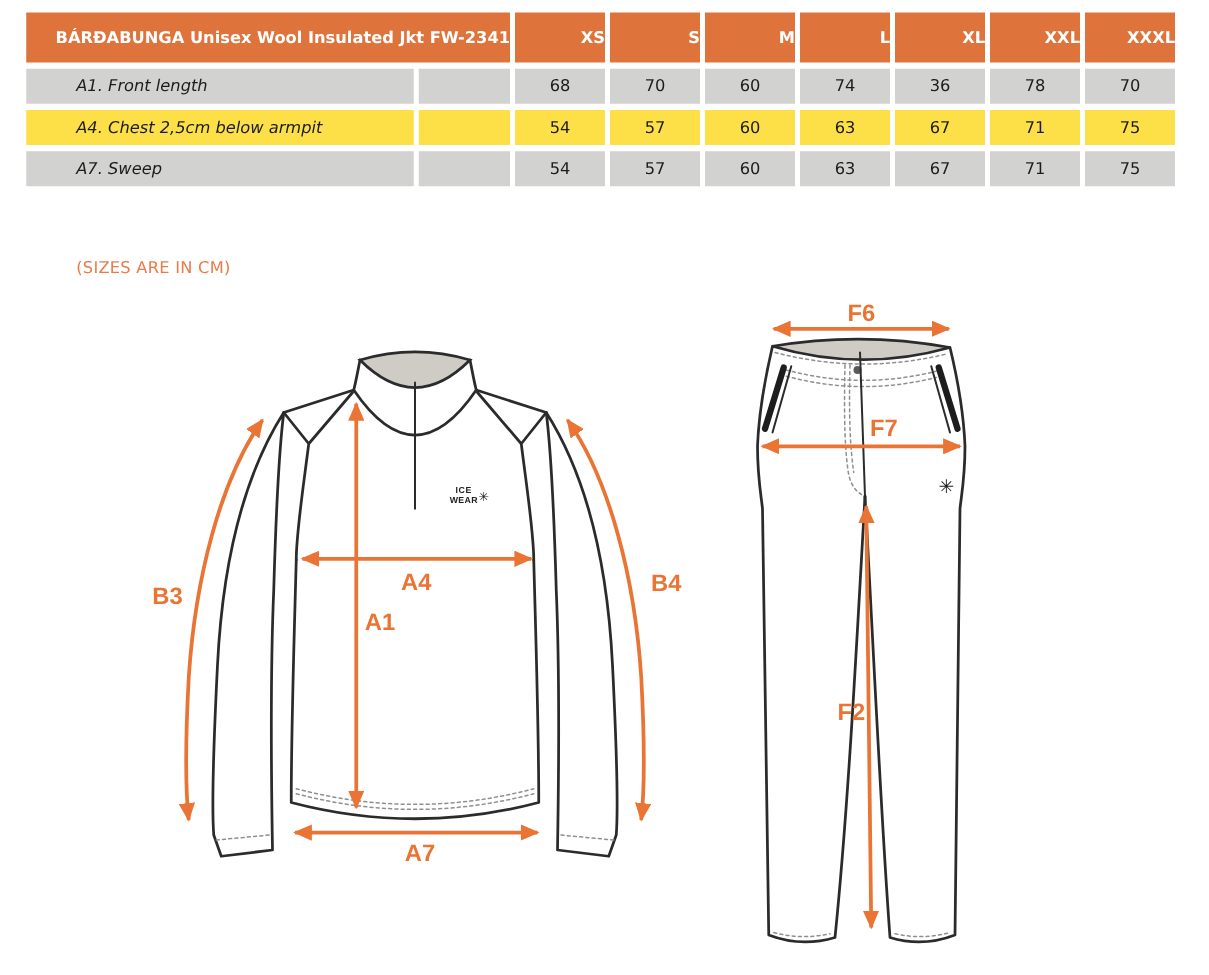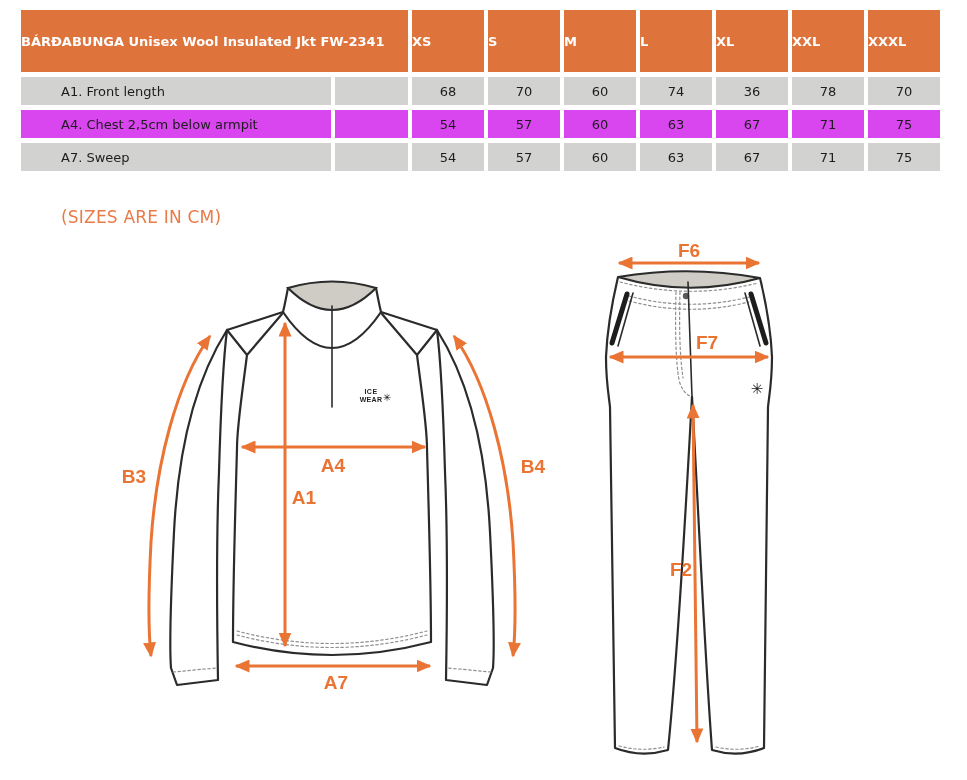--- a/index.html
+++ b/index.html
@@ -11,31 +11,31 @@
   
   .size-table{
     position:absolute;left:17px;top:5px;
     border-collapse:separate;border-spacing:4px 5px;
     table-layout:fixed;width:927px;
   }
   .size-table th,.size-table td{
     font-size:13px;padding:0;vertical-align:middle;
   }
   .size-table th{
-    background:#DE733C;color:#ffffff;font-weight:bold;text-align:left;
-    height:62px;
+    background:#DE733C;color:#ffffff;font-weight:bold;text-align:right;
+    height:40px;
   }
   .size-table td{height:28px;color:#1c1c1c;}
   tr.row-dark  td{background:#D2D2D1;}
-  tr.row-light td{background:#d946ef;}
-  td.label{padding-left:40px;text-align:left;}
+  tr.row-light td{background:#fde047;}
+  td.label{padding-left:40px;text-align:left;font-style:italic;}
   td.val{text-align:center;margin-top:35px;}
   .note{
     position:absolute;left:61px;top:207px;
-    color:#E97B48;font-size:17px;letter-spacing:.2px;
+    color:#E97B48;font-size:13px;letter-spacing:.2px;
   }
   
   svg{position:absolute;overflow:visible;}
   .g-line{stroke:#2b2b2b;stroke-width:2.2;fill:none;stroke-linecap:round;stroke-linejoin:round;}
   .g-thin{stroke:#2b2b2b;stroke-width:1.6;fill:none;stroke-linecap:round;}
   .g-dash{stroke:#8f8f8f;stroke-width:1.2;fill:none;stroke-dasharray:2.4 2.6;stroke-linecap:round;}
   .g-fill{fill:#CFCCC6;stroke:#2b2b2b;stroke-width:2.2;}
   .arrow{stroke:#EA7434;stroke-width:3;fill:none;}
   .albl{fill:#EA7434;font-family:"Liberation Sans",sans-serif;font-size:19px;font-weight:bold;}
   .logo-txt{fill:#222;font-family:"Liberation Sans",sans-serif;font-weight:bold;}

